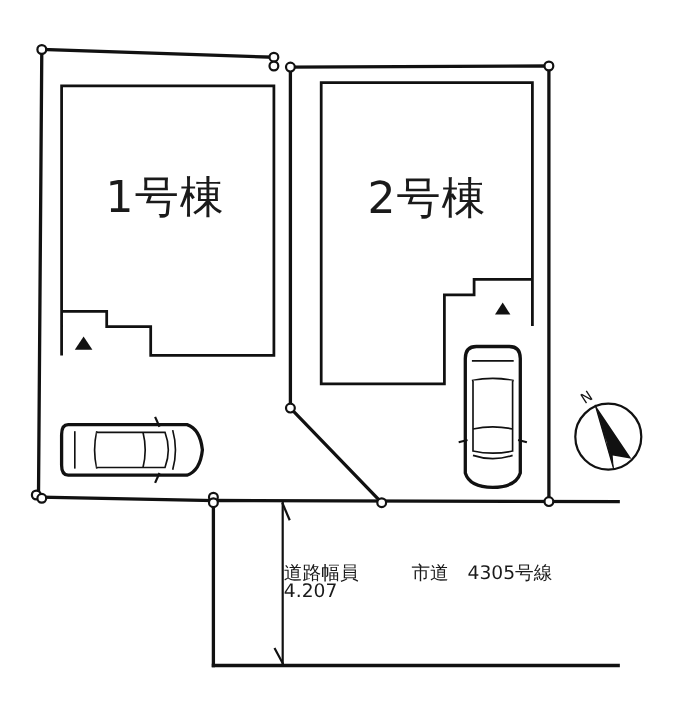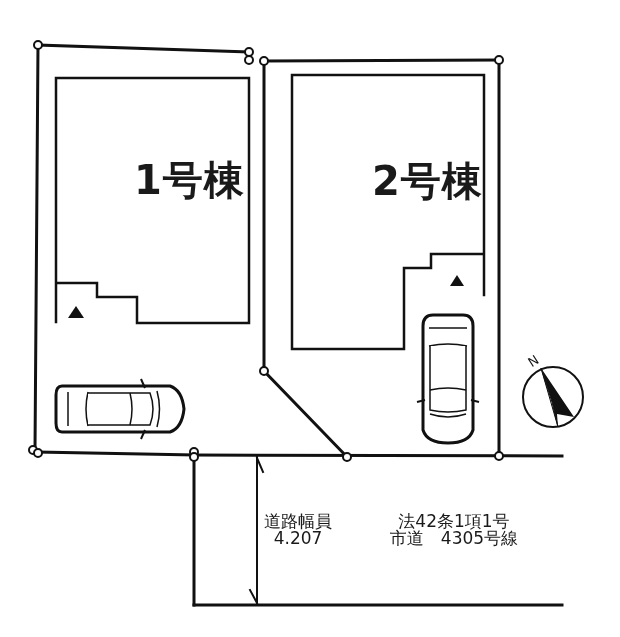--- a/index.html
+++ b/index.html
@@ -1,20 +1,20 @@
 <!DOCTYPE html>
 <html><head>
 <meta charset="utf-8">
 <style>
   html, body { margin: 0; padding: 0; background: #ffffff; }
   body { width: 620px; height: 637px; overflow: hidden; position: relative; font-family: "DejaVu Sans", sans-serif; }
   svg { position: absolute; left: 0; top: 0; }
   .lbl { position: absolute; color: #1a1a1a; white-space: nowrap; line-height: 1; }
-  .bldg { font-size: 40px; font-weight: bold; letter-spacing: 1px; margin-left: 38px; }
-  .road { font-size: 17px; text-align: center; line-height: 17px; }
+  .bldg { font-size: 40px; font-weight: normal; letter-spacing: 1px; }
+  .road { font-size: 17px; line-height: 17px; }
 </style>
 </head>
 <body>
 
 <svg width="620" height="637" viewBox="0 0 620 637" xmlns="http://www.w3.org/2000/svg">
   <g fill="none" stroke="#111" stroke-linecap="square">
 
     <g stroke-width="3">
       <polyline points="38,45 248,52"></polyline>
       <polyline points="38,45 35,450"></polyline>
@@ -94,15 +94,14 @@
 </svg>
 
 <div class="lbl bldg" style="left:96px; top:160px;">1号棟</div>
 <div class="lbl bldg" style="left:334px; top:161px;">2号棟</div>
 
 <div class="lbl road" style="left:258px; top:513px; width:80px;">
   <div>道路幅員</div>
   <div>4.207</div>
 </div>
 <div class="lbl road" style="left:374px; top:513px; width:160px;">
-  <div>法42条1項1号</div>
   <div>市道　4305号線</div>
 </div>
 
 </body></html>

